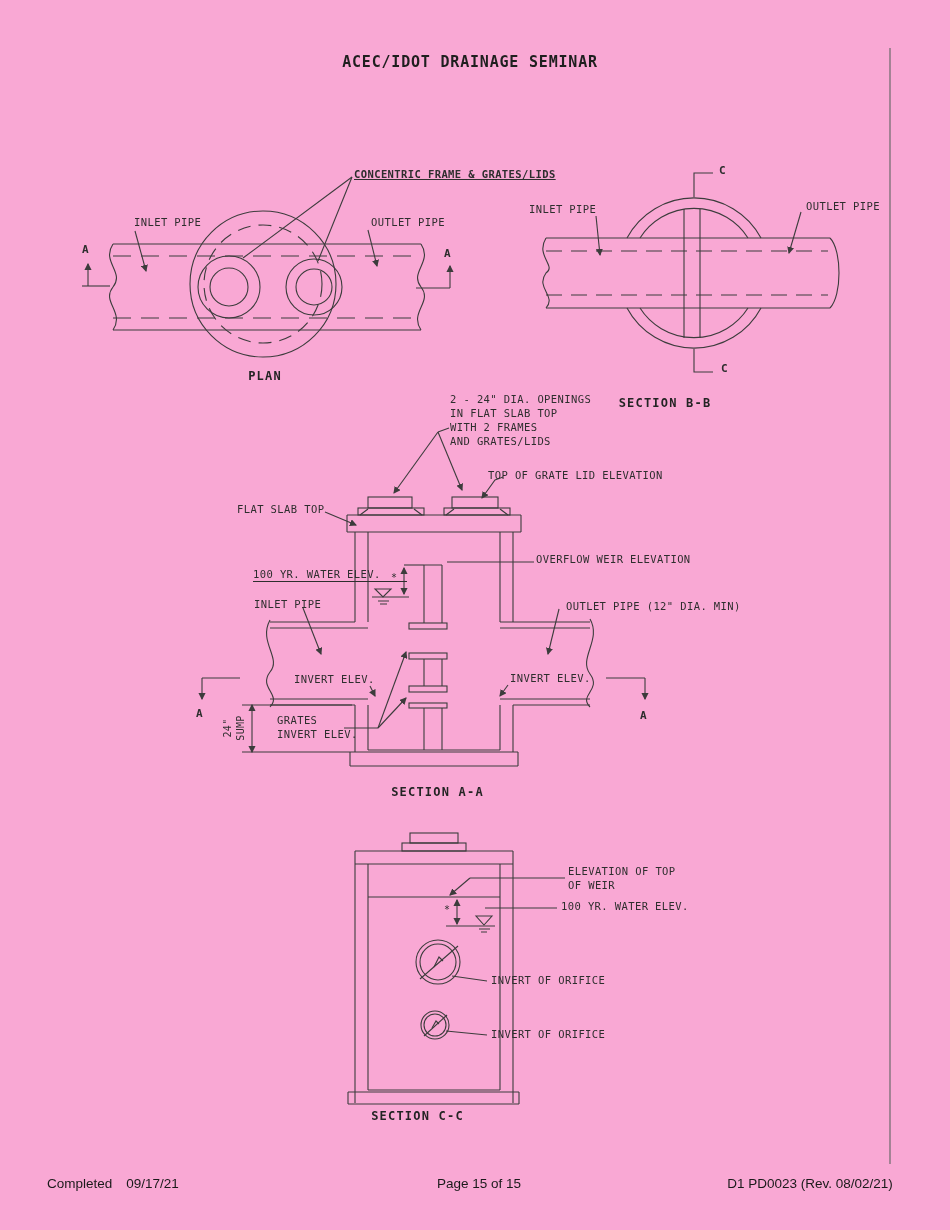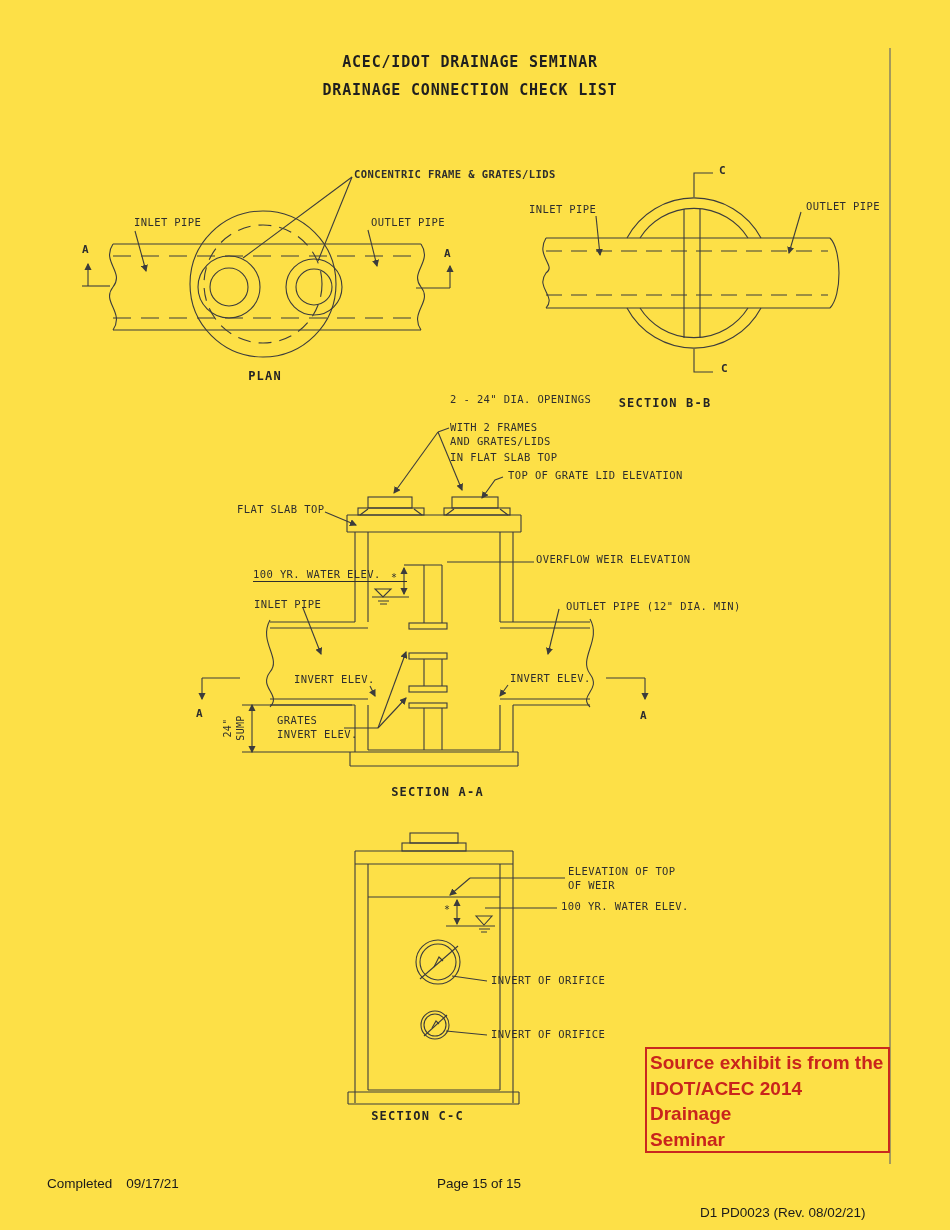--- a/index.html
+++ b/index.html
@@ -1,16 +1,16 @@
 <!DOCTYPE html>
 <html><head>
 <meta charset="utf-8">
 <style>
   html,body{margin:0;padding:0;background:#ffffff;}
-  .page{position:relative;width:950px;height:1230px;background:#fde047;overflow:hidden;
+  .page{position:relative;width:950px;height:1230px;background:#f9a8d4;overflow:hidden;
         font-family:"DejaVu Sans Mono",monospace;}
   svg.linework{position:absolute;left:0;top:0;}
   .lbl{position:absolute;font-family:"DejaVu Sans Mono",monospace;font-size:10.5px;
        letter-spacing:0.4px;color:#2e2e2e;white-space:nowrap;line-height:12px;}
   .b{font-weight:bold;}
   .cap{position:absolute;font-family:"DejaVu Sans Mono",monospace;font-weight:bold;
        font-size:12px;letter-spacing:1.2px;color:#242424;white-space:nowrap;text-align:center;}
   .title{position:absolute;left:205px;top:48px;width:530px;text-align:center;
          font-family:"DejaVu Sans Mono",monospace;font-weight:bold;font-size:15px;
          letter-spacing:0.8px;line-height:28px;color:#1f1f1f;}
@@ -18,21 +18,21 @@
   .rot{transform-origin:0 0;transform:rotate(-90deg);width:48px;text-align:center;
        font-size:10px;letter-spacing:0.3px;}
   .ast{font-size:10px;}
   .mk{font-size:11px;font-weight:bold;letter-spacing:0;}
   .src{position:absolute;left:645px;top:1047px;width:236px;height:101px;
        border:2px solid #c9281f;color:#c9241c;font-family:"Liberation Sans",sans-serif;
        font-weight:bold;font-size:19px;line-height:25.5px;padding:1px 2px 0 3px;}
   .src span{display:block;}
   .foot{position:absolute;top:1176px;font-family:"Liberation Sans",sans-serif;
         font-size:13.5px;color:#1a1a1a;white-space:nowrap;}
-  .foot-right{width:220px;text-align:left;margin-top:29px;}
+  .foot-right{width:220px;text-align:center;}
 </style>
 </head>
 <body>
 
 <div class="page">
 
   <svg class="linework" width="950" height="1230" viewBox="0 0 950 1230">
     <defs>
       <marker id="ah" viewBox="0 0 10 10" refX="8.5" refY="5" markerWidth="6.5" markerHeight="6.5" orient="auto-start-reverse">
         <path d="M0,0 L10,5 L0,10 Z" fill="#3c3c3c"></path>
@@ -163,41 +163,40 @@
       <path d="M424,1036 L447,1015"></path>
       <path d="M432,1028 L436,1021 L439,1024"></path>
       <path d="M446,1031 L487,1035"></path>
       <path d="M368,1090 H500"></path>
       <path d="M348,1092 H519 M348,1104 H519 M348,1092 V1104 M519,1092 V1104"></path>
     </g>
   </svg>
 
   <div class="title">
     <div>ACEC/IDOT DRAINAGE SEMINAR</div>
-    <div>DRAINAGE CONNECTION CHECK LIST</div>
   </div>
 
   <div class="lbl" style="left:134px;top:216px;">INLET PIPE</div>
   <div class="lbl" style="left:371px;top:216px;">OUTLET PIPE</div>
-  <div class="lbl b" style="left:354px;top:168px;">CONCENTRIC FRAME &amp; GRATES/LIDS</div>
+  <div class="lbl b" style="left:354px;top:168px;text-decoration:underline;">CONCENTRIC FRAME &amp; GRATES/LIDS</div>
   <div class="cap" style="left:230px;top:369px;width:70px;">PLAN</div>
   <div class="lbl mk" style="left:82px;top:244px;">A</div>
   <div class="lbl mk" style="left:444px;top:248px;">A</div>
 
   <div class="lbl" style="left:529px;top:203px;">INLET PIPE</div>
   <div class="lbl" style="left:806px;top:200px;">OUTLET PIPE</div>
   <div class="lbl mk" style="left:719px;top:165px;">C</div>
   <div class="lbl mk" style="left:721px;top:363px;">C</div>
   <div class="cap" style="left:600px;top:396px;width:130px;">SECTION B-B</div>
 
   <div class="lbl" style="left:450px;top:393px;">2 - 24" DIA. OPENINGS</div>
-  <div class="lbl" style="left:450px;top:407px;margin-top:44px;">IN FLAT SLAB TOP</div>
+  <div class="lbl" style="left:450px;top:407px;">IN FLAT SLAB TOP</div>
   <div class="lbl" style="left:450px;top:421px;">WITH 2 FRAMES</div>
   <div class="lbl" style="left:450px;top:435px;">AND GRATES/LIDS</div>
-  <div class="lbl" style="left:508px;top:469px;">TOP OF GRATE LID ELEVATION</div>
+  <div class="lbl" style="left:488px;top:469px;">TOP OF GRATE LID ELEVATION</div>
   <div class="lbl" style="left:237px;top:503px;">FLAT SLAB TOP</div>
   <div class="lbl u" style="left:253px;top:568px;">100 YR. WATER ELEV.</div>
   <div class="lbl" style="left:536px;top:553px;">OVERFLOW WEIR ELEVATION</div>
   <div class="lbl" style="left:254px;top:598px;">INLET PIPE</div>
   <div class="lbl" style="left:566px;top:600px;">OUTLET PIPE (12" DIA. MIN)</div>
   <div class="lbl" style="left:294px;top:673px;">INVERT ELEV.</div>
   <div class="lbl" style="left:510px;top:672px;">INVERT ELEV.</div>
   <div class="lbl" style="left:277px;top:714px;">GRATES</div>
   <div class="lbl" style="left:277px;top:728px;">INVERT ELEV.</div>
   <div class="lbl ast" style="left:391px;top:572px;">*</div>
@@ -209,25 +208,20 @@
 
   <div class="lbl" style="left:568px;top:865px;text-align:center;">ELEVATION OF TOP</div>
   <div class="lbl" style="left:568px;top:879px;">OF WEIR</div>
   <div class="lbl" style="left:561px;top:900px;">100 YR. WATER ELEV.</div>
   <div class="lbl ast" style="left:444px;top:904px;">*</div>
   <div class="lbl" style="left:491px;top:974px;">INVERT OF ORIFICE</div>
   <div class="lbl" style="left:491px;top:1028px;">INVERT OF ORIFICE</div>
   <div class="cap" style="left:350px;top:1109px;width:135px;">SECTION C-C</div>
 
 
-  <div class="src">
-    <span>Source exhibit is from the</span>
-    <span>IDOT/ACEC 2014 Drainage</span>
-    <span>Seminar</span>
-  </div>
 
   <div class="foot" style="left:47px;">
     <span>Completed</span><span style="padding-left:14px;">09/17/21</span>
   </div>
   <div class="foot" style="left:437px;">Page 15 of 15</div>
   <div class="foot foot-right" style="left:700px;">D1 PD0023 (Rev. 08/02/21)</div>
 
 </div>
 
 </body></html>

